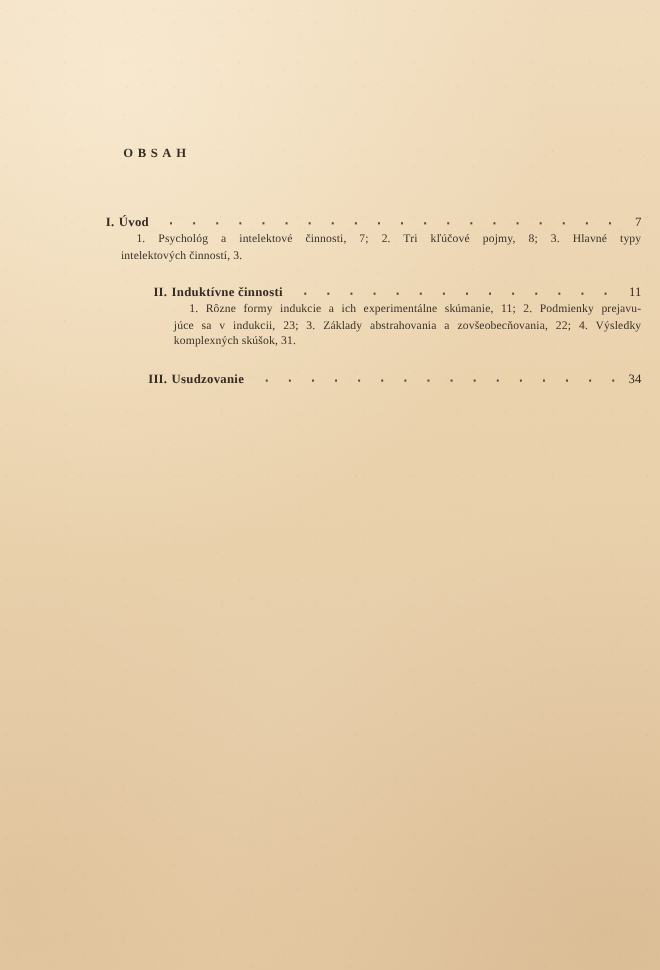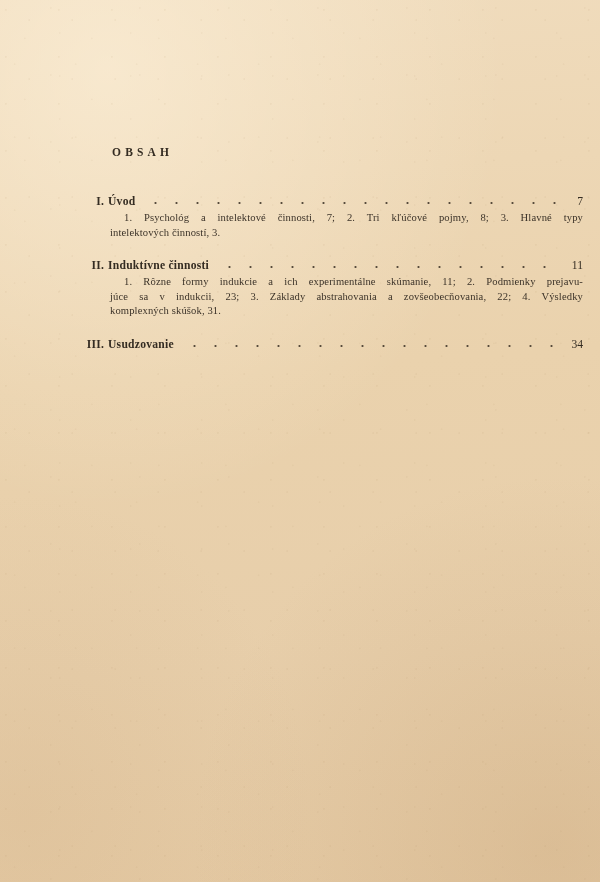--- a/index.html
+++ b/index.html
@@ -50,36 +50,36 @@
   .content {
     position: absolute;
     left: 0;
     top: 0;
     width: 600px;
   }
 
   .obsah-heading {
     position: absolute;
     left: 112px;
-    top: 146px;
+    top: 134px;
     font-size: 11.5px;
     font-weight: bold;
     letter-spacing: 4.2px;
     color: #342c22;
   }
 
   .toc {
     position: absolute;
     left: 0;
     top: 193px;
     width: 600px;
   }
 
   .entry { position: relative; }
-  .entry.spaced { margin-top: 17px; }
+  .entry.spaced { margin-top: 17px; padding-left: 48px; }
 
   
   .chapter-line {
     display: flex;
     align-items: baseline;
     padding-left: 60px;
     padding-right: 17px;
     font-size: 11.6px;
     font-weight: bold;
     color: #342c22;

